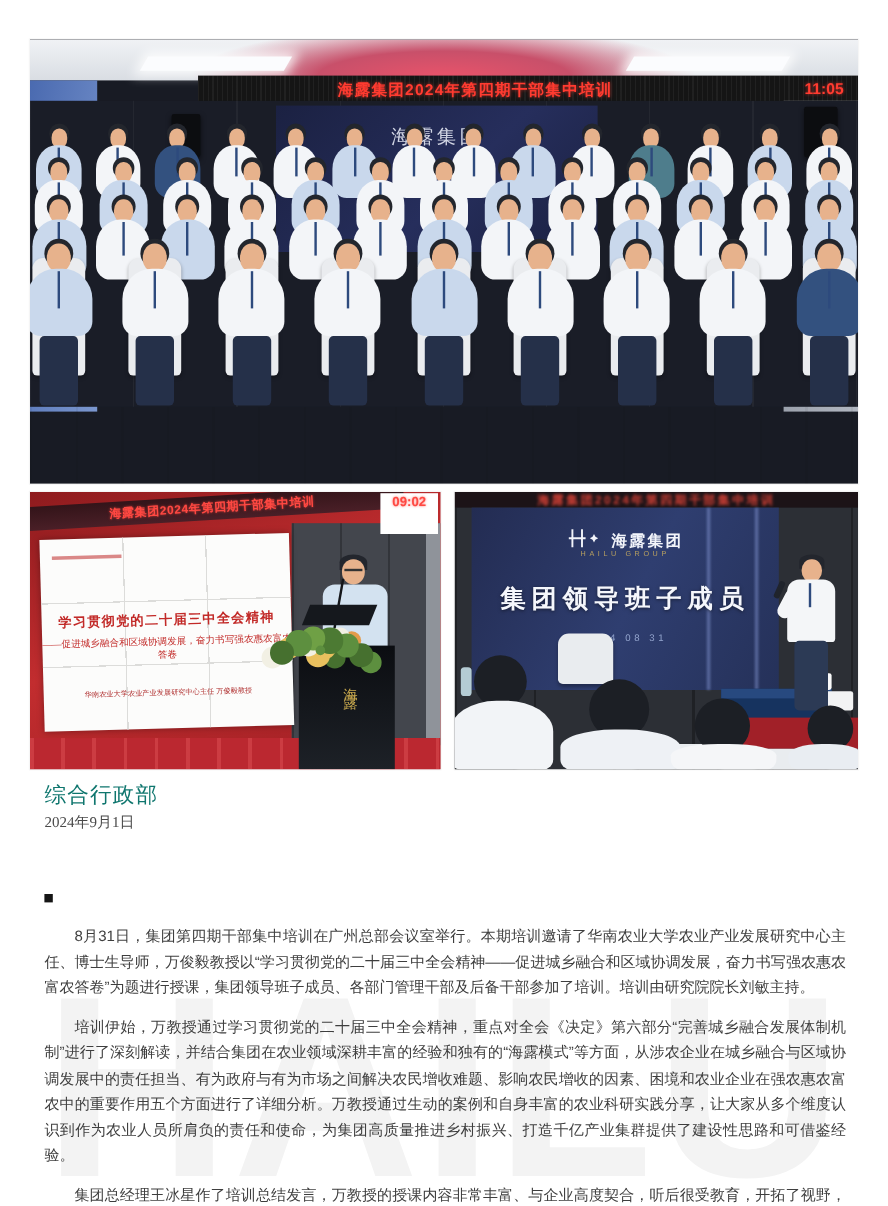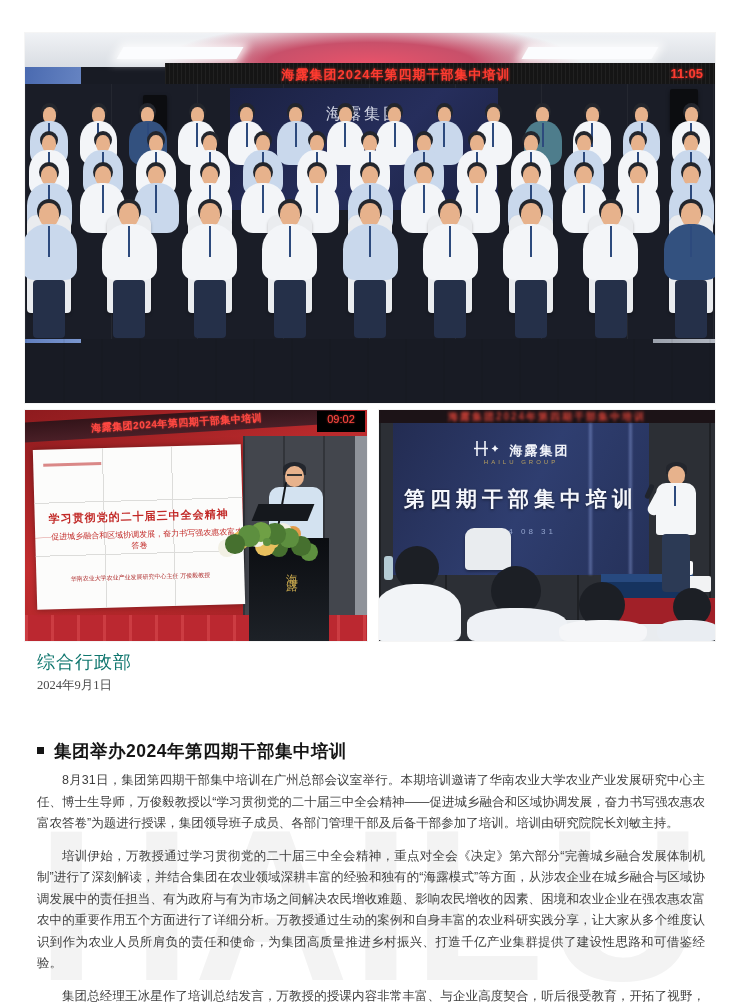--- a/index.html
+++ b/index.html
@@ -49,22 +49,22 @@
   .p-pants{position:absolute;background:#253049;border-radius:4px;}
   .p-chair{position:absolute;background:#eaecef;border-radius:9px 9px 4px 4px;box-shadow:0 2px 3px rgba(0,0,0,.25);}
 
   
   .lp-bg{left:0;top:0;width:342px;height:231px;
     background:linear-gradient(160deg,#8e1b1e,#c22d2f 45%,#a62226 85%);}
   .lp-banner{left:-8px;top:13px;width:320px;height:20px;background:linear-gradient(#331419,#4a1f27);
     transform:rotate(-3.5deg);transform-origin:left center;}
   .lp-banner-text{position:absolute;left:0;top:3px;width:100%;text-align:center;color:#ff4842;
     font-size:10px;font-weight:bold;letter-spacing:.5px;white-space:nowrap;text-shadow:0 0 2px rgba(255,70,60,.8);}
-  .lp-clock{right:2px;top:1px;width:48px;height:21px;background:#000000;color:#ff4842;font-size:11px;
-    font-weight:normal;text-align:center;line-height:17px;text-shadow:0 0 2px rgba(255,70,60,.8);}
+  .lp-clock{right:2px;top:1px;width:48px;height:34px;background:#ffffff;color:#ff4842;font-size:11px;
+    font-weight:bold;text-align:center;line-height:17px;text-shadow:0 0 2px rgba(255,70,60,.8);}
   .lp-rightwall{left:218px;top:26px;width:124px;height:185px;background:#43464d;
     background-image:repeating-linear-gradient(90deg,rgba(0,0,0,.25) 0 2px,transparent 2px 40px);}
   .lp-rightedge{right:0;top:26px;width:12px;height:185px;background:#8f939a;}
   .lp-screen{left:10px;top:37px;width:208px;height:160px;background:#fcfcfb;transform:rotate(-1.6deg);
     background-image:linear-gradient(90deg,transparent 0 69px,#dcdcda 69px 70px,transparent 70px 138px,#dcdcda 138px 139px,transparent 139px),
                      linear-gradient(transparent 0 53px,#dcdcda 53px 54px,transparent 54px 106px,#dcdcda 106px 107px,transparent 107px);
     box-shadow:0 0 6px rgba(0,0,0,.35);}
   .lp-slide-mini{position:absolute;left:10px;top:14px;width:58px;height:3px;background:rgba(190,40,40,.55);}
   .lp-slide-title{position:absolute;left:0;top:62px;width:100%;text-align:center;color:#c22a28;
     font-family:"Liberation Serif",serif;font-size:11px;font-weight:bold;letter-spacing:1px;}
@@ -517,21 +517,21 @@
       <div class="abs sp-streak" style="left:236px;"></div>
       <div class="sp-logo-row">
         <span class="sp-logo-mark">
           <svg width="30" height="17" viewBox="0 0 30 17">
             <path d="M4 1 L4 16 M12 1 L12 16 M1 8.5 L15 8.5" stroke="#f2f4fa" stroke-width="1.6" fill="none"></path>
             <path d="M22 5 l1.2 2.3 2.3 1.2 -2.3 1.2 -1.2 2.3 -1.2 -2.3 -2.3 -1.2 2.3 -1.2 z" fill="#f2f4fa"></path>
           </svg>
         </span><span class="sp-logo-cn">海露集团</span>
       </div>
       <div class="sp-logo-en">HAILU GROUP</div>
-      <div class="sp-title">第四期干部集中培训</div>
+      <div class="sp-title">集团领导班子成员</div>
       <div class="sp-date">2024 08 31</div>
     </div>
     <div class="abs sp-table"></div>
     <div class="abs sp-table-top"></div>
     <div class="abs sp-box1"></div>
     <div class="abs sp-box2"></div>
     <div class="abs sp-redfloor"></div>
     <div class="abs sp-speaker-arm"></div>
     <div class="abs sp-mic"></div>
     <div class="abs sp-speaker-hair"></div>
@@ -551,21 +551,21 @@
     <div class="sp-head" style="left:200px;top:172px;width:46px;height:46px;"></div>
     <div class="sp-shoulders" style="left:180px;top:210px;width:88px;height:21px;background:#f5f6f8;"></div>
     <div class="sp-head" style="left:294px;top:178px;width:38px;height:38px;"></div>
     <div class="sp-shoulders" style="left:278px;top:210px;width:62px;height:21px;background:#e9edf2;"></div>
   </div>
 
   <div class="abs dept">综合行政部</div>
   <div class="abs pubdate">2024年9月1日</div>
 
   <div class="abs headline">
-    <span class="bullet"></span><span>集团举办2024年第四期干部集中培训</span>
+    <span class="bullet"></span>
   </div>
   <div class="abs bodytext">
     <p>8月31日，集团第四期干部集中培训在广州总部会议室举行。本期培训邀请了华南农业大学农业产业发展研究中心主任、博士生导师，万俊毅教授以“学习贯彻党的二十届三中全会精神——促进城乡融合和区域协调发展，奋力书写强农惠农富农答卷”为题进行授课，集团领导班子成员、各部门管理干部及后备干部参加了培训。培训由研究院院长刘敏主持。</p>
     <p>培训伊始，万教授通过学习贯彻党的二十届三中全会精神，重点对全会《决定》第六部分“完善城乡融合发展体制机制”进行了深刻解读，并结合集团在农业领域深耕丰富的经验和独有的“海露模式”等方面，从涉农企业在城乡融合与区域协调发展中的责任担当、有为政府与有为市场之间解决农民增收难题、影响农民增收的因素、困境和农业企业在强农惠农富农中的重要作用五个方面进行了详细分析。万教授通过生动的案例和自身丰富的农业科研实践分享，让大家从多个维度认识到作为农业人员所肩负的责任和使命，为集团高质量推进乡村振兴、打造千亿产业集群提供了建设性思路和可借鉴经验。</p>
     <p>集团总经理王冰星作了培训总结发言，万教授的授课内容非常丰富、与企业高度契合，听后很受教育，开拓了视野，凝聚了共识。希望大家进一步明确认识和作为，共同谱写新时代海露事业高质量发展新篇章。</p>
   </div>
 
 </div>
 
 </body></html>

